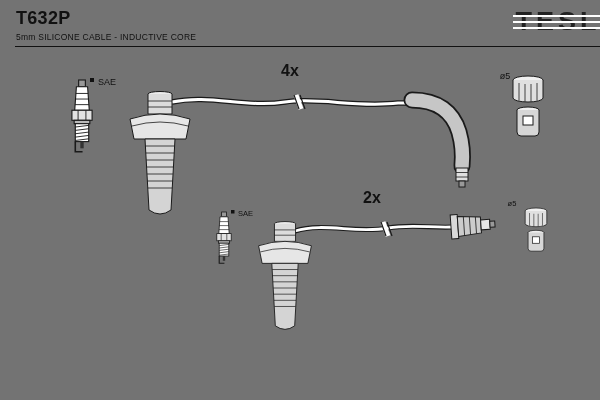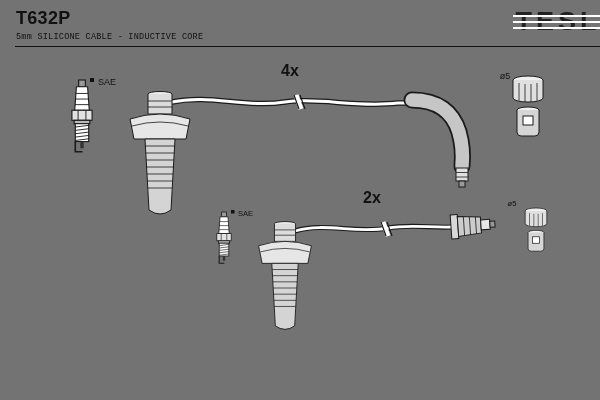--- a/index.html
+++ b/index.html
@@ -2,21 +2,21 @@
 <html><head>
 <meta charset="utf-8">
 <style>
   html,body{margin:0;padding:0;background:#fff;}
   .page{
     position:relative;width:600px;height:400px;background:#737373;overflow:hidden;
     font-family:"Liberation Sans",sans-serif;color:#111;padding-left:40px;
   }
   .header{position:absolute;left:16px;right:16px;top:8px;display:flex;justify-content:space-between;align-items:flex-start;}
   .part-number{font-size:18px;font-weight:bold;letter-spacing:.3px;}
-  .subtitle{font-size:8.5px;margin-top:3px;letter-spacing:.25px;font-family:Liberation Mono, monospace;}
+  .subtitle{font-size:8.5px;margin-top:3px;letter-spacing:.25px;}
   .brand-logo{position:relative;display:inline-block;line-height:1;}
   .brand-text{font-size:27px;font-weight:bold;letter-spacing:4px;color:#222;display:inline-block;transform:scaleY(.95);}
   .stripe{position:absolute;left:-2px;right:-2px;height:2.2px;background:#fff;}
   .stripe.s1{top:7px;} .stripe.s2{top:13px;} .stripe.s3{top:19px;}
   .rule{position:absolute;top:46px;left:15px;right:15px;border-top:1.7px solid #111;}
   svg.diagram{position:absolute;left:0;top:0;}
   svg text{fill:#111;font-family:"Liberation Sans",sans-serif;}
   .lbl-lg{font-size:16px;font-weight:bold;}
   .lbl-sm{font-size:9px;}
   .lbl-xs{font-size:7.5px;}

